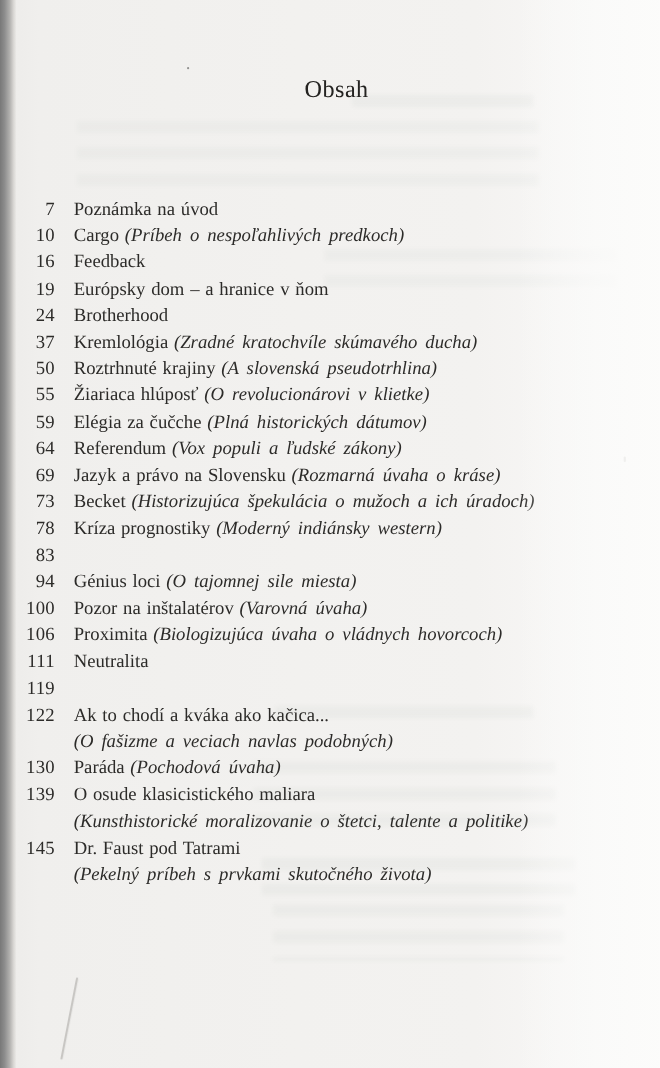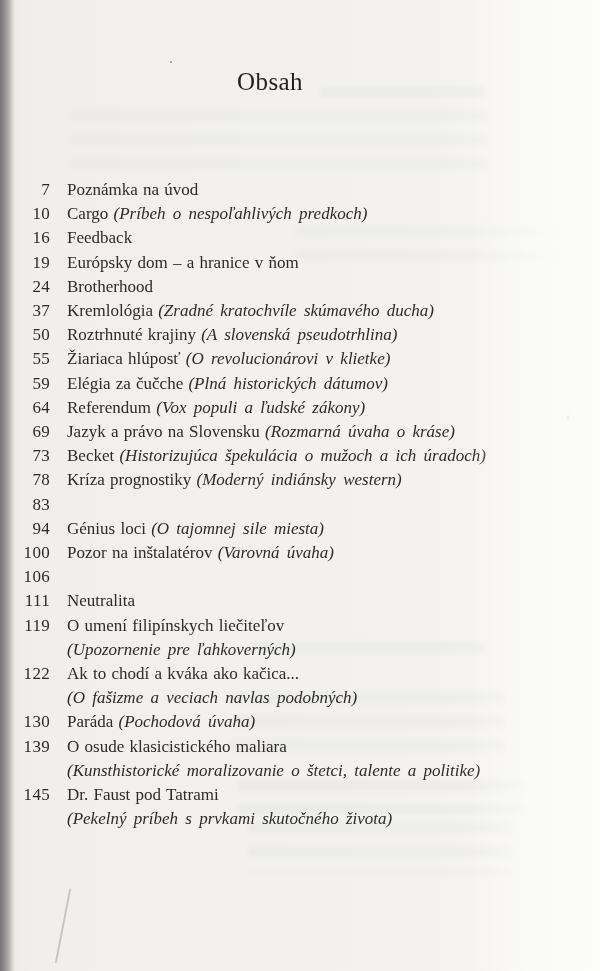--- a/index.html
+++ b/index.html
@@ -15,22 +15,22 @@
     position:absolute;left:0;top:0;bottom:0;width:15px;
     background:linear-gradient(90deg,#787878 0%,#8d8d8d 28%,#b3b2b0 60%,#d8d6d3 82%,rgba(216,214,211,0) 100%);
   }
   .right-light{
     position:absolute;right:0;top:0;bottom:0;width:130px;
     background:linear-gradient(90deg,rgba(250,250,249,0) 0%,rgba(251,251,250,.75) 55%,rgba(252,252,251,.9) 100%);
     pointer-events:none;
   }
   .title{
     position:absolute;top:68px;left:0;width:540px;
-    text-align:center;font-size:25px;font-weight:400;
-    letter-spacing:.4px;margin:0;color:#242321;
+    text-align:center;font-size:22px;font-weight:400;
+    letter-spacing:.4px;margin:0;color:#242321;padding-left:36px;
   }
   .toc{
     position:absolute;top:178px;left:0;width:560px;
     font-size:17px;line-height:24.2px;
   }
   .row{display:flex;align-items:baseline;}
   .num{flex:none;width:50px;text-align:right;letter-spacing:.3px;}
   .txt{margin-left:17px;width:485px;word-spacing:1px;}
   .note{font-style:italic;word-spacing:3px;}
   .note.block{display:block;}
@@ -130,28 +130,28 @@
       <div class="row">
         <span class="num">94</span>
         <div class="txt"><span>Génius loci</span> <span class="note">(O tajomnej sile miesta)</span></div>
       </div>
       <div class="row">
         <span class="num">100</span>
         <div class="txt"><span>Pozor na inštalatérov</span> <span class="note">(Varovná úvaha)</span></div>
       </div>
       <div class="row">
         <span class="num">106</span>
+        <div class="txt"><span>Proximita</span> <span class="note">(Biologizujúca úvaha o vládnych hovorcoch)</span></div>
       </div>
       <div class="row">
         <span class="num">111</span>
         <div class="txt"><span>Neutralita</span></div>
       </div>
       <div class="row">
         <span class="num">119</span>
-        <div class="txt"><span>O umení filipínskych liečiteľov</span><span class="note block">(Upozornenie pre ľahkoverných)</span></div>
       </div>
       <div class="row">
         <span class="num">122</span>
         <div class="txt"><span>Ak to chodí a kváka ako kačica...</span><span class="note block">(O fašizme a veciach navlas podobných)</span></div>
       </div>
       <div class="row">
         <span class="num">130</span>
         <div class="txt"><span>Paráda</span> <span class="note">(Pochodová úvaha)</span></div>
       </div>
       <div class="row">

